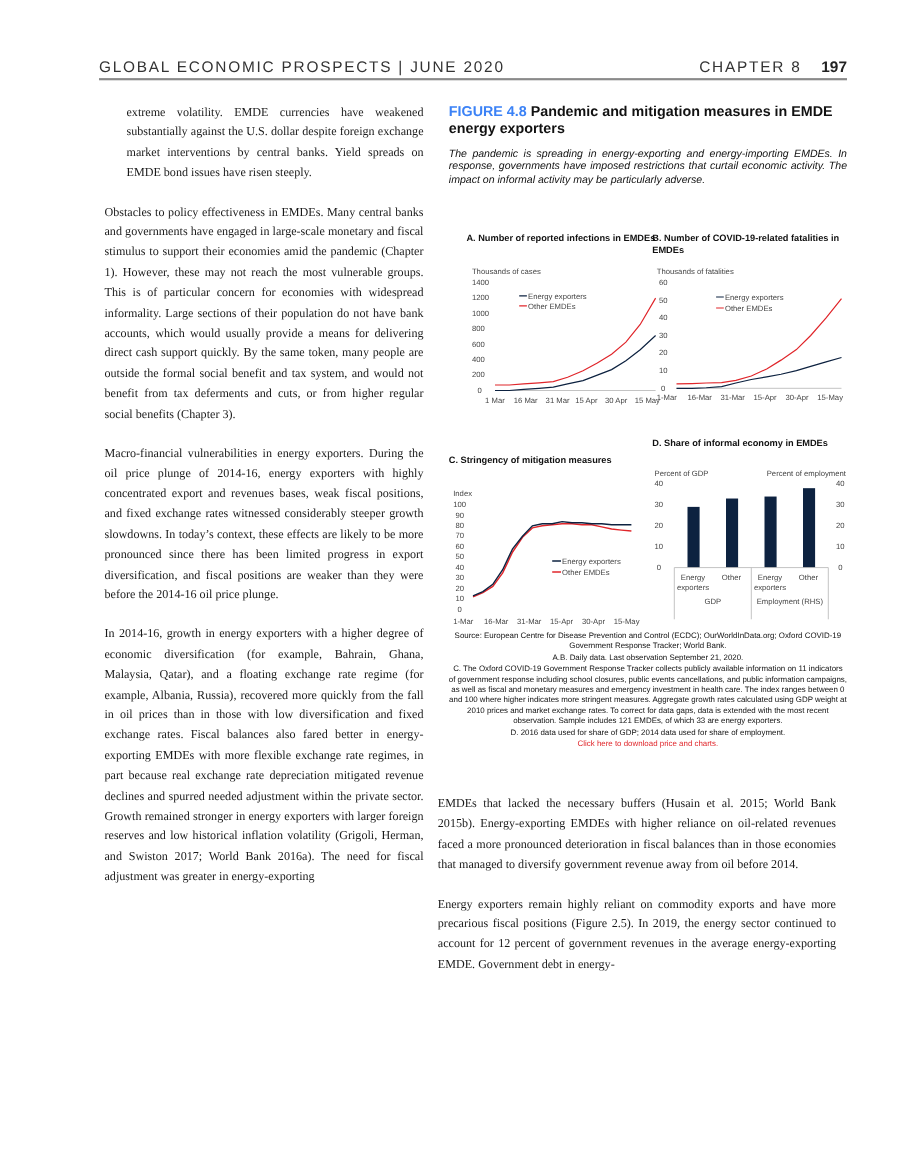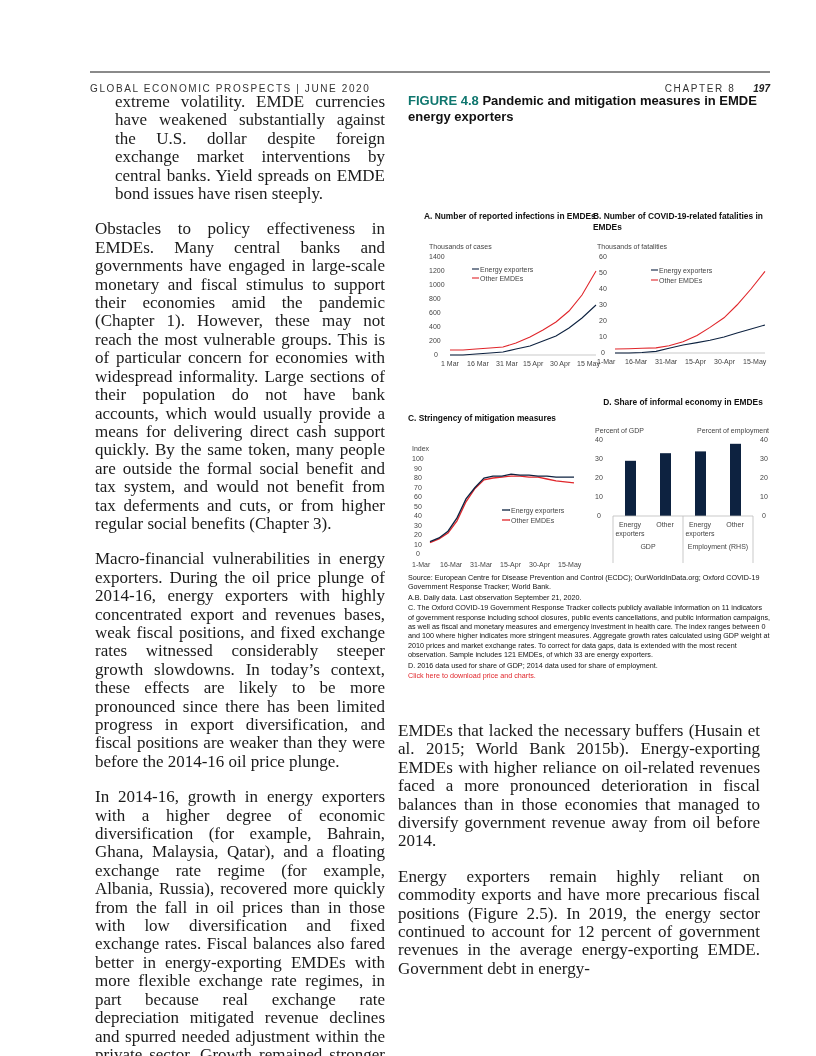--- a/index.html
+++ b/index.html
@@ -1,38 +1,38 @@
 <!DOCTYPE html>
 <html><head>
 <meta charset="utf-8">
 <style>
   html, body { margin: 0; padding: 0; background: #ffffff; }
   body { width: 816px; height: 1056px; position: relative; overflow: hidden; font-family: "Liberation Serif", serif; color: #1a1a1a; }
-  .header { position: absolute; left: 90px; top: 52px; width: 680px; height: 20px; font-family: "Liberation Sans", sans-serif; font-size: 10px; letter-spacing: 1.6px; color: #333; margin-top: 31px; }
+  .header { position: absolute; left: 90px; top: 52px; width: 680px; height: 20px; font-family: "Liberation Sans", sans-serif; font-size: 14px; letter-spacing: 1.6px; color: #333; }
   .header .left { position: absolute; left: 0; top: 0; }
   .header .right { position: absolute; right: 0; top: 0; }
-  .header .pagenum { font-weight: bold; letter-spacing: 0; margin-left: 18px; color: #222; font-style: italic; }
+  .header .pagenum { font-weight: bold; letter-spacing: 0; margin-left: 18px; color: #222; }
   .header-rule { position: absolute; left: 90px; top: 71px; width: 680px; height: 2px; background: #8a8a8a; }
 
   .col-left { position: absolute; left: 95px; top: 93px; width: 290px; }
-  .col-left p, .col-right-text p { margin: 0 0 17px 0; font-size: 17px; line-height: 18.4px; text-align: justify; }
+  .col-left p, .col-right-text p { margin: 0 0 17px 0; font-size: 11px; line-height: 18.4px; text-align: justify; }
   .col-left p.indent1 { margin-left: 20px; }
   .col-left b { font-weight: normal; }
 
   .fig { position: absolute; left: 408px; top: 93px; width: 362px; font-family: "Liberation Sans", sans-serif; }
   .fig-title { font-size: 13px; font-weight: bold; line-height: 16px; color: #111; }
-  .fig-title .num { color: #0f766e; }
+  .fig-title .num { color: #3b82f6; }
   .fig-sub { margin-top: 10px; font-size: 9.6px; font-style: italic; line-height: 11.4px; text-align: justify; color: #111; }
 
   .panel { position: absolute; width: 180px; height: 170px; font-family: "Liberation Sans", sans-serif; }
   .panel .ptitle { font-size: 8.4px; font-weight: bold; line-height: 10.5px; color: #111; }
   .panel svg { position: absolute; left: 0; }
   .axis-text { font-family: "Liberation Sans", sans-serif; font-size: 7px; fill: #444; }
 
-  .notes { position: absolute; left: 408px; top: 573px; width: 362px; font-family: "Liberation Sans", sans-serif; font-size: 7.2px; line-height: 9.4px; color: #111; }
+  .notes { position: absolute; left: 408px; top: 573px; width: 362px; font-family: "Liberation Sans", sans-serif; font-size: 7.2px; line-height: 9.4px; color: #111; text-align: center; }
   .notes div { margin-bottom: 1px; }
   .notes .link { color: #e0262b; }
 
   .col-right-text { position: absolute; left: 398px; top: 722px; width: 362px; }
 </style>
 </head>
 <body>
 
 <div class="header">
   <span class="left">GLOBAL ECONOMIC PROSPECTS | JUNE 2020</span>
@@ -42,20 +42,21 @@
 
 <div class="col-left">
   <p class="indent1">extreme volatility. EMDE currencies have weakened substantially against the U.S. dollar despite foreign exchange market interventions by central banks. Yield spreads on EMDE bond issues have risen steeply.</p>
   <p><b>Obstacles to policy effectiveness in EMDEs.</b><span> Many central banks and governments have engaged in large-scale monetary and fiscal stimulus to support their economies amid the pandemic (Chapter 1). However, these may not reach the most vulnerable groups. This is of particular concern for economies with widespread informality. Large sections of their population do not have bank accounts, which would usually provide a means for delivering direct cash support quickly. By the same token, many people are outside the formal social benefit and tax system, and would not benefit from tax deferments and cuts, or from higher regular social benefits (Chapter 3).</span></p>
   <p><b>Macro-financial vulnerabilities in energy exporters.</b><span> During the oil price plunge of 2014-16, energy exporters with highly concentrated export and revenues bases, weak fiscal positions, and fixed exchange rates witnessed considerably steeper growth slowdowns. In today’s context, these effects are likely to be more pronounced since there has been limited progress in export diversification, and fiscal positions are weaker than they were before the 2014-16 oil price plunge.</span></p>
   <p>In 2014-16, growth in energy exporters with a higher degree of economic diversification (for example, Bahrain, Ghana, Malaysia, Qatar), and a floating exchange rate regime (for example, Albania, Russia), recovered more quickly from the fall in oil prices than in those with low diversification and fixed exchange rates. Fiscal balances also fared better in energy-exporting EMDEs with more flexible exchange rate regimes, in part because real exchange rate depreciation mitigated revenue declines and spurred needed adjustment within the private sector. Growth remained stronger in energy exporters with larger foreign reserves and low historical inflation volatility (Grigoli, Herman, and Swiston 2017; World Bank 2016a). The need for fiscal adjustment was greater in energy-exporting</p>
 </div>
 
 <div class="fig">
   <div class="fig-title"><span class="num">FIGURE 4.8</span><span> Pandemic and mitigation measures in EMDE energy exporters</span></div>
+  <div class="fig-sub">The pandemic is spreading in energy-exporting and energy-importing EMDEs. In response, governments have imposed restrictions that curtail economic activity. The impact on informal activity may be particularly adverse.</div>
 </div>
 
 <div class="panel" style="left:424px; top:211px;">
   <div class="ptitle">A. Number of reported infections in EMDEs</div>
   <svg width="180" height="140" style="top:30px;" viewBox="0 0 180 140">
     <text class="axis-text" x="5" y="8">Thousands of cases</text>
     <g class="axis-text" text-anchor="start">
       <text x="5" y="18" class="axis-text">1400</text>
       <text x="5" y="32" class="axis-text">1200</text>
       <text x="5" y="46" class="axis-text">1000</text>
@@ -131,21 +132,21 @@
     <text x="103" y="82" class="axis-text">Other EMDEs</text>
     <text x="4" y="126" class="axis-text">1-Mar</text>
     <text x="32" y="126" class="axis-text">16-Mar</text>
     <text x="62" y="126" class="axis-text">31-Mar</text>
     <text x="92" y="126" class="axis-text">15-Apr</text>
     <text x="121" y="126" class="axis-text">30-Apr</text>
     <text x="150" y="126" class="axis-text">15-May</text>
   </svg>
 </div>
 
-<div class="panel" style="left:593px; top:397px;text-align:center;">
+<div class="panel" style="left:593px; top:397px;">
   <div class="ptitle">D. Share of informal economy in EMDEs</div>
   <svg width="180" height="150" style="top:28px;" viewBox="0 0 180 150">
     <text class="axis-text" x="2" y="8">Percent of GDP</text>
     <text class="axis-text" x="176" y="8" text-anchor="end">Percent of employment</text>
     <text x="2" y="17" class="axis-text">40</text>
     <text x="2" y="36" class="axis-text">30</text>
     <text x="2" y="55" class="axis-text">20</text>
     <text x="2" y="74" class="axis-text">10</text>
     <text x="4" y="93" class="axis-text">0</text>
     <text x="167" y="17" class="axis-text">40</text>

